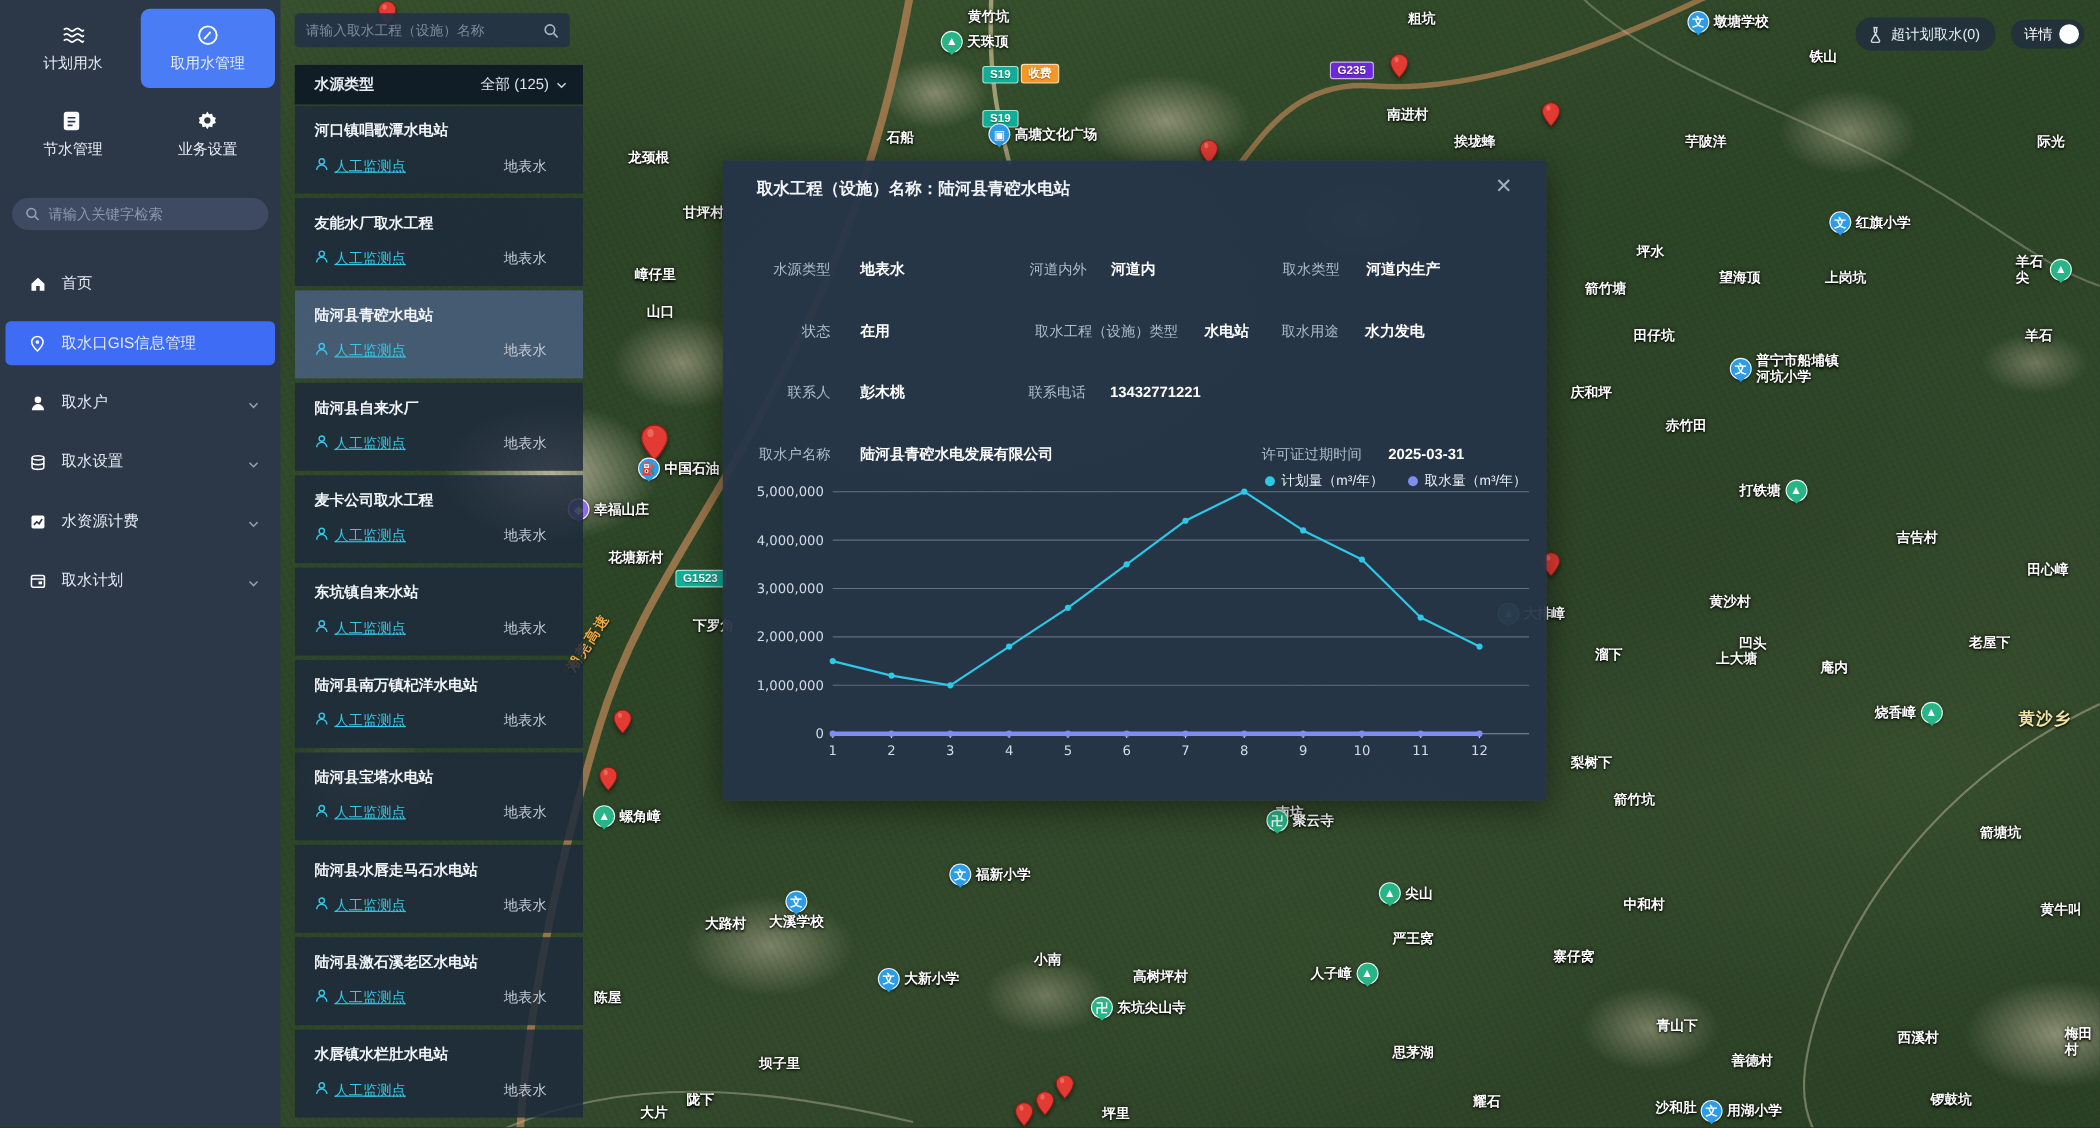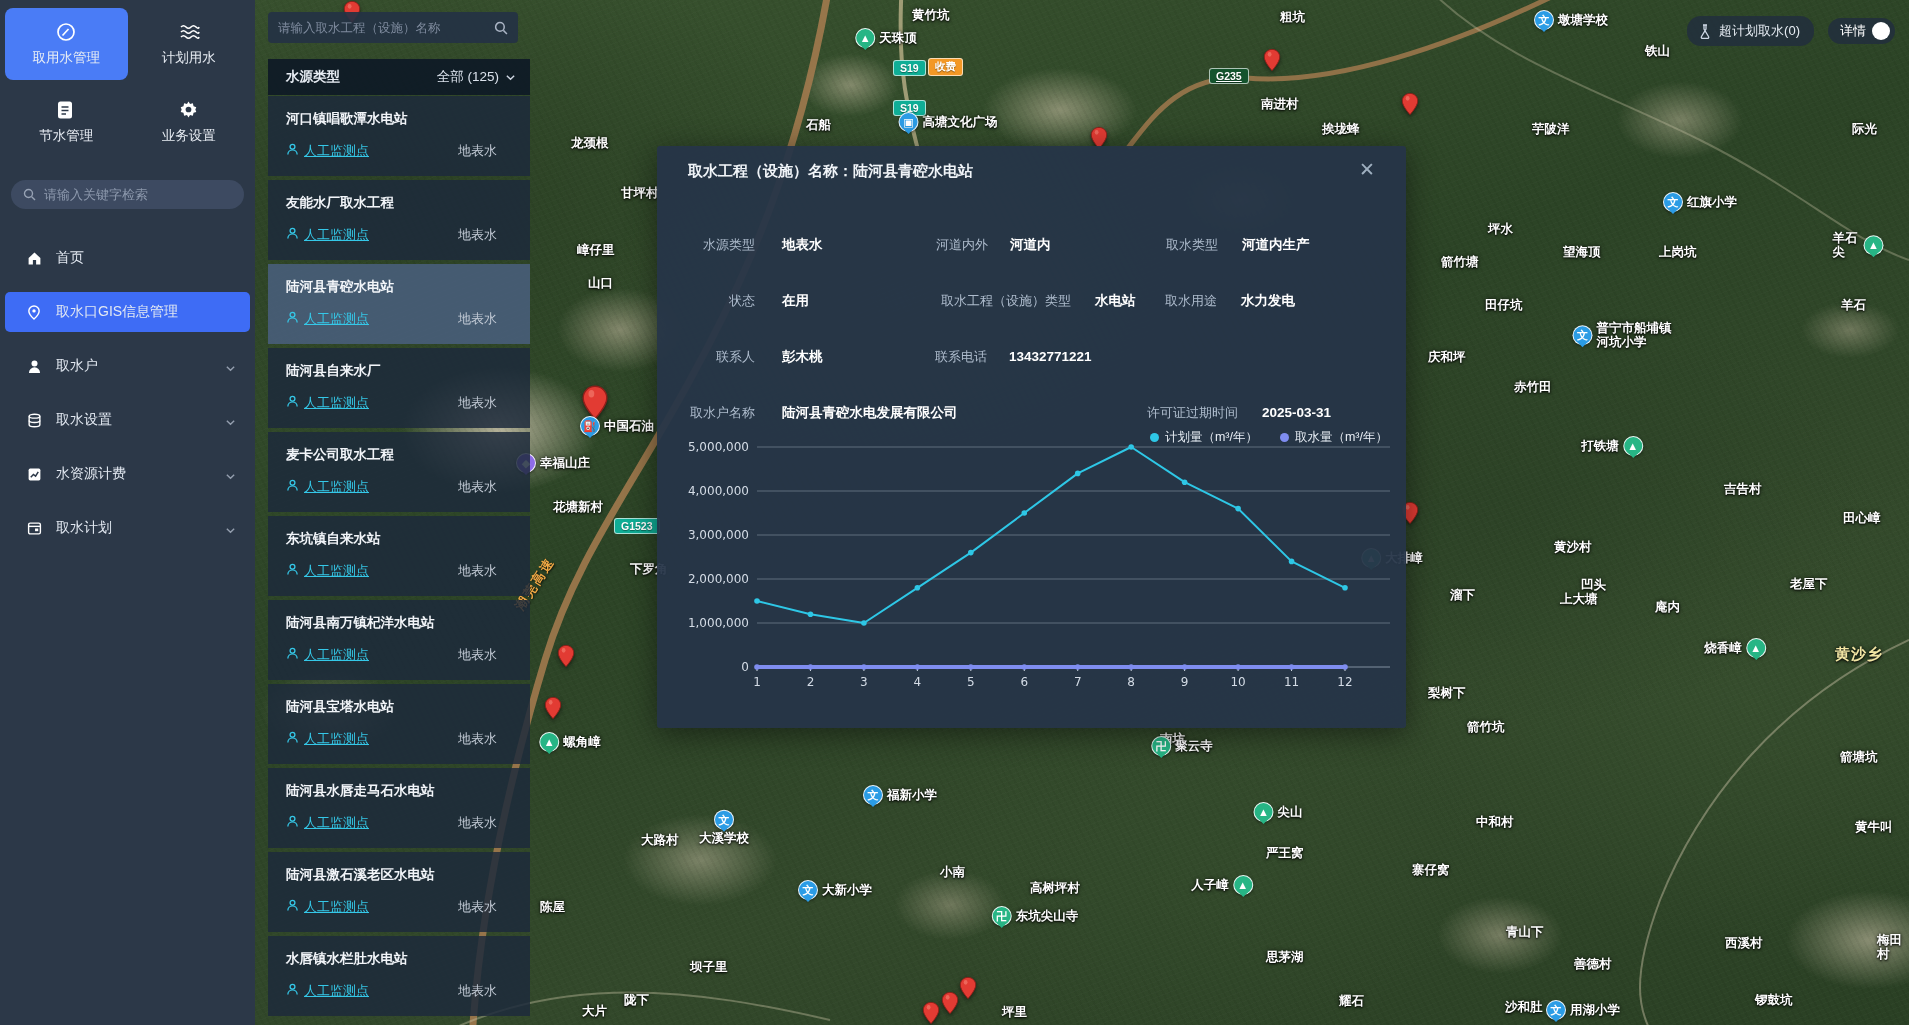--- a/index.html
+++ b/index.html
@@ -137,21 +137,21 @@
     <div class="texture"></div>
     <svg class="roads" width="1909" height="1025" viewBox="0 0 1909 1025">
       <path d="M 830 -20 C 800 160 745 280 690 380 C 630 490 575 560 545 660 C 515 760 480 900 472 1040" fill="none" stroke="#a87c50" stroke-width="7" opacity="0.85"></path>
       <path d="M 902 -20 C 898 50 902 90 918 150" fill="none" stroke="#cdbf96" stroke-width="4" opacity="0.7"></path>
       <path d="M 1585 -20 C 1450 50 1330 85 1246 78 C 1180 74 1150 120 1128 148" fill="none" stroke="#a87c50" stroke-width="5" opacity="0.8"></path>
       <path d="M 1430 -10 C 1500 60 1600 90 1700 140 C 1800 190 1850 240 1909 260" fill="none" stroke="#c9c2a6" stroke-width="2" opacity="0.35"></path>
       <path d="M 1909 640 C 1780 700 1700 800 1660 900 C 1630 980 1640 1010 1650 1030" fill="none" stroke="#c9c2a6" stroke-width="2" opacity="0.45"></path>
       <path d="M 430 1040 C 560 970 700 990 830 1020" fill="none" stroke="#c9c2a6" stroke-width="2" opacity="0.4"></path>
     </svg>
     <div id="map-labels">
-        <div class="map-label" style="left: 912px; top: 8px; text-align: center;">黄竹坑</div>
+        <div class="map-label" style="left: 880px; top: 8px; text-align: center;">黄竹坑</div>
         <div class="map-label" style="left: 806px; top: 118px;">石船</div>
         <div class="map-label" style="left: 571px; top: 136px;">龙颈根</div>
         <div class="map-label" style="left: 621px; top: 186px;">甘坪村</div>
         <div class="map-label" style="left: 577px; top: 243px;">嶂仔里</div>
         <div class="map-label" style="left: 588px; top: 276px;">山口</div>
         <div class="map-label" style="left: 553px; top: 500px;">花塘新村</div>
         <div class="map-label" style="left: 630px; top: 562px;">下罗角</div>
         <div class="map-label" style="left: 1280px; top: 10px;">粗坑</div>
         <div class="map-label" style="left: 1261px; top: 97px;">南进村</div>
         <div class="map-label" style="left: 1322px; top: 122px;">挨垅蜂</div>
@@ -169,21 +169,21 @@
         <div class="map-label" style="left: 1843px; top: 511px;">田心嶂</div>
         <div class="map-label" style="left: 1554px; top: 540px;">黄沙村</div>
         <div class="map-label" style="left: 1450px; top: 588px;">溜下</div>
         <div class="map-label" style="left: 1560px; top: 592px;">上大塘</div>
         <div class="map-label" style="left: 1790px; top: 553px; margin-top: 24px;">老屋下</div>
         <div class="map-label" style="left: 1555px; top: 578px; padding-left: 26px;">凹头</div>
         <div class="map-label" style="left: 1655px; top: 600px;">庵内</div>
         <div class="map-label" style="left: 1428px; top: 686px;">梨树下</div>
         <div class="map-label" style="left: 1428px; top: 350px;">庆和坪</div>
         <div class="map-label" style="left: 1467px; top: 720px;">箭竹坑</div>
-        <div class="map-label" style="left: 1840px; top: 750px; text-align: center;">箭塘坑</div>
+        <div class="map-label" style="left: 1800px; top: 750px; text-align: center;">箭塘坑</div>
         <div class="map-label" style="left: 1476px; top: 815px;">中和村</div>
         <div class="map-label" style="left: 1160px; top: 732px;">南坊</div>
         <div class="map-label" style="left: 940px; top: 865px;">小南</div>
         <div class="map-label" style="left: 1030px; top: 881px;">高树坪村</div>
         <div class="map-label" style="left: 1266px; top: 846px;">严王窝</div>
         <div class="map-label" style="left: 1412px; top: 863px;">寨仔窝</div>
         <div class="map-label" style="left: 1266px; top: 950px;">思茅湖</div>
         <div class="map-label" style="left: 1506px; top: 925px;">青山下</div>
         <div class="map-label" style="left: 1574px; top: 957px;">善德村</div>
         <div class="map-label" style="left: 1505px; top: 1000px;">沙和肚</div>
@@ -197,21 +197,21 @@
         <div class="map-label" style="left: 624px; top: 993px;">陇下</div>
         <div class="map-label" style="left: 690px; top: 960px;">坝子里</div>
         <div class="map-label" style="left: 582px; top: 1004px;">大片</div>
         <div class="map-label" style="left: 1002px; top: 1005px;">坪里</div>
         <div class="map-label big" style="left: 1835px; top: 645px;">黄沙乡</div>
       </div>
     <div id="map-badges">
         <div class="badge" style="left: 893px; top: 60px; background: rgb(15, 174, 150);">S19</div>
         <div class="badge" style="left: 928px; top: 58px; background: rgb(243, 152, 38);">收费</div>
         <div class="badge" style="left: 893px; top: 100px; background: rgb(15, 174, 150);">S19</div>
-        <div class="badge" style="left: 1209px; top: 68px; background: #14532d; text-decoration: underline;">G235</div>
+        <div class="badge" style="left: 1209px; top: 56px; background: #6d28d9;">G235</div>
         <div class="badge" style="left: 614px; top: 518px; background: rgb(15, 174, 150);">G1523</div>
       </div>
     <div id="map-markers">
         <div class="pin" style="left: 352px; top: 24px;">
           <svg viewBox="0 0 18 24">
             <path d="M9 .8 C4.4 .8 .8 4.3 .8 8.8 c0 5.6 8.2 14.4 8.2 14.4 s8.2 -8.8 8.2 -14.4 C17.2 4.3 13.6 .8 9 .8 Z" fill="#e23b33" stroke="#8e1f1a" stroke-width="1"></path>
             <ellipse cx="6.5" cy="6" rx="2" ry="2.6" fill="#ef6e62" opacity="0.85"></ellipse>
           </svg>
         </div>
         <div class="pin" style="left: 1272px; top: 72px;">
@@ -366,32 +366,32 @@
       </div>
       <div class="ctrl-toggle">
         <span>详情</span>
         <span class="knob"></span>
       </div>
     </div>
   </div>
 
   <aside class="sidebar">
     <div class="tiles" id="sidebar-tiles">
+        <div class="tile">
+          <span class="ticon"><svg width="22" height="20" viewBox="0 0 22 20">
+              <path d="M2 5 q2.5 -2.5 5 0 t5 0 t5 0 t3 0 M2 10 q2.5 -2.5 5 0 t5 0 t5 0 t3 0 M2 15 q2.5 -2.5 5 0 t5 0 t5 0 t3 0" fill="none" stroke="#fff" stroke-width="1.6"></path>
+            </svg></span>
+          <span>计划用水</span>
+        </div>
         <div class="tile active">
           <span class="ticon"><svg width="20" height="20" viewBox="0 0 20 20">
               <circle cx="10" cy="10" r="8" fill="none" stroke="#fff" stroke-width="1.7"></circle>
               <line x1="6.5" y1="13.5" x2="12.5" y2="7" stroke="#fff" stroke-width="1.7"></line>
             </svg></span>
           <span>取用水管理</span>
-        </div>
-        <div class="tile">
-          <span class="ticon"><svg width="22" height="20" viewBox="0 0 22 20">
-              <path d="M2 5 q2.5 -2.5 5 0 t5 0 t5 0 t3 0 M2 10 q2.5 -2.5 5 0 t5 0 t5 0 t3 0 M2 15 q2.5 -2.5 5 0 t5 0 t5 0 t3 0" fill="none" stroke="#fff" stroke-width="1.6"></path>
-            </svg></span>
-          <span>计划用水</span>
         </div>
         <div class="tile">
           <span class="ticon"><svg width="18" height="20" viewBox="0 0 18 20">
               <rect x="2" y="1.5" width="14" height="17" rx="2.5" fill="#fff"></rect>
               <line x1="5.5" y1="7" x2="12.5" y2="7" stroke="#2c3848" stroke-width="1.5"></line>
               <line x1="5.5" y1="10.5" x2="12.5" y2="10.5" stroke="#2c3848" stroke-width="1.5"></line>
               <line x1="5.5" y1="14" x2="10" y2="14" stroke="#2c3848" stroke-width="1.5"></line>
             </svg></span>
           <span>节水管理</span>
         </div>

